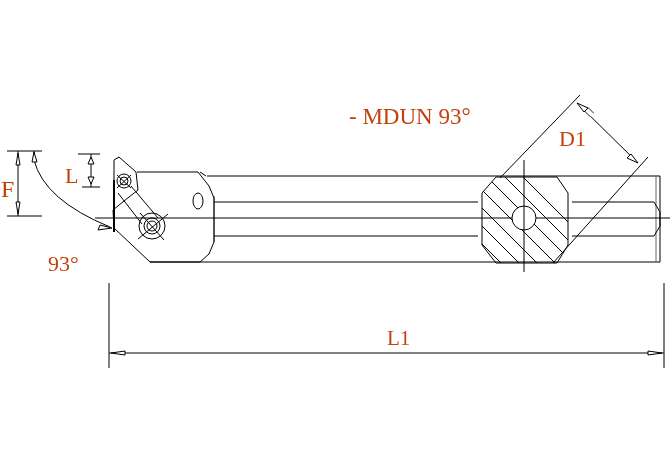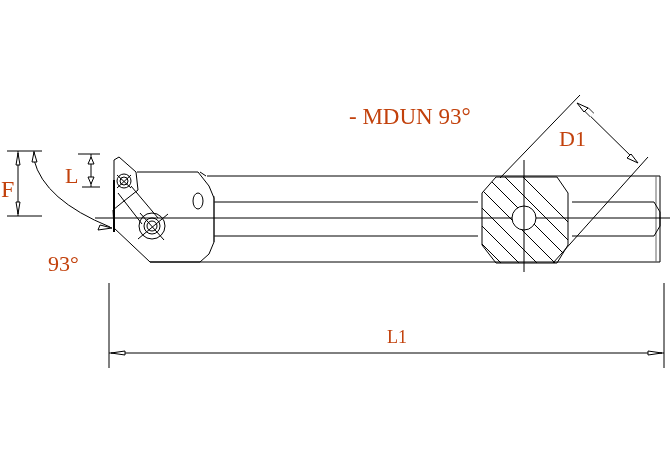--- a/index.html
+++ b/index.html
@@ -4,21 +4,21 @@
   <style>
     html, body { margin: 0; padding: 0; background: #ffffff; }
     body { width: 670px; height: 460px; position: relative; overflow: hidden; }
     #drawing { position: absolute; left: 0; top: 0; width: 670px; height: 460px; }
     .lbl { position: absolute; font-family: Liberation Serif, serif; color: #c2410c; white-space: nowrap; line-height: 1; }
     #title-label { left: 349px; top: 105px; font-size: 23px; }
     #d1-label { left: 559px; top: 128px; font-size: 22px; }
     #l-label { left: 65px; top: 165px; font-size: 22px; }
     #f-label { left: 1px; top: 177px; font-size: 24px; }
     #angle-label { left: 48px; top: 231px; font-size: 22px; margin-top: 22px; }
-    #l1-label { left: 387px; top: 328px; font-size: 18px; }
+    #l1-label { left: 387px; top: 328px; font-size: 21px; }
   </style>
 </head>
 <body>
 
 <svg id="drawing" viewBox="0 0 670 460" xmlns="http://www.w3.org/2000/svg">
   <defs>
     <marker id="arr" viewBox="0 0 12 6" refX="0" refY="3" markerWidth="12" markerHeight="6" orient="auto" markerUnits="userSpaceOnUse">
       <path d="M0,3 L4,0.5 L12,0.5 L12,5.5 L4,5.5 Z" fill="#fff" stroke="#000" stroke-width="0.8"></path>
     </marker>
     <clipPath id="sectionClip">

